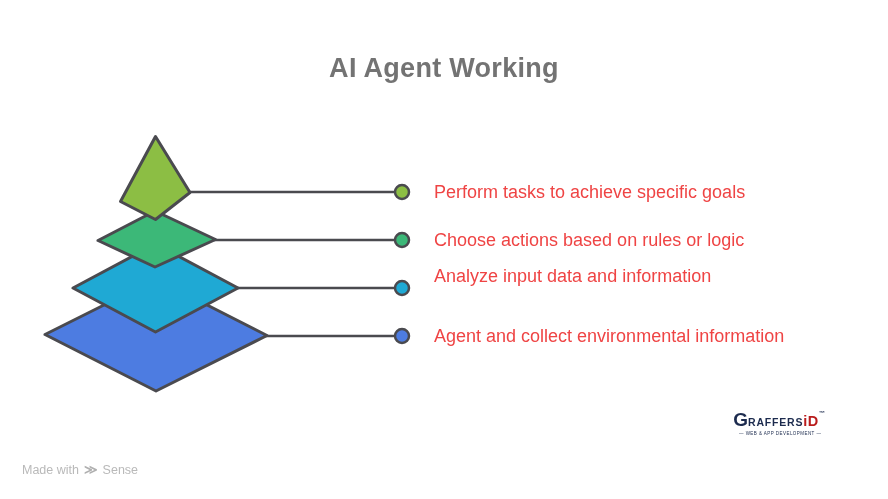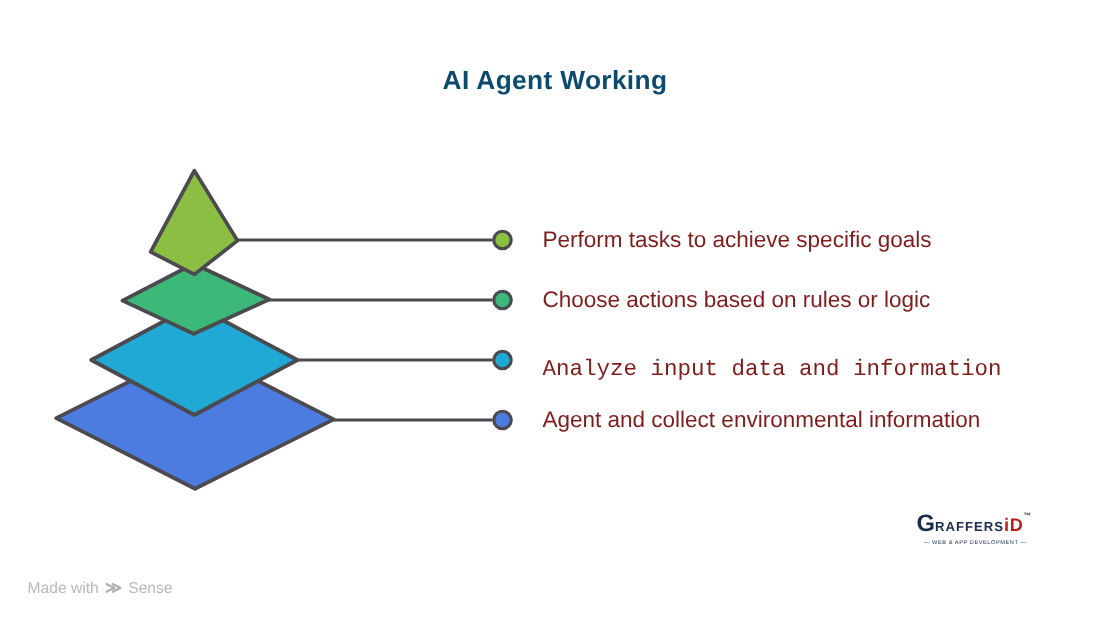--- a/index.html
+++ b/index.html
@@ -10,39 +10,39 @@
     font-family: "Liberation Sans", sans-serif;
     overflow: hidden;
   }
   .canvas { position: absolute; inset: 0; }
 
   .diagram-title {
     position: absolute;
     top: 53px; left: 0;
     width: 888px;
     text-align: center;
-    font-size: 21px;
+    font-size: 27px;
     font-weight: 700;
-    color: #0c4a6e;
+    color: #737373;
     letter-spacing: 0.3px;
   }
 
   svg.pyramid { position: absolute; top: 0; left: 0; }
 
   .row-label {
     position: absolute;
     left: 434px;
     transform: translateY(-50%);
     font-size: 18px;
-    color: #7f1d1d;
+    color: #ef4444;
     white-space: nowrap;
   }
   .row-1 { top: 192px; }
   .row-2 { top: 240px; }
-  .row-3 { top: 296px; font-family: Liberation Mono, monospace; }
+  .row-3 { top: 276px; }
   .row-4 { top: 336px; }
 
   .watermark {
     position: absolute;
     left: 22px; top: 462px;
     font-size: 12.5px;
     color: #b9b9b9;
     display: flex;
     align-items: center;
     gap: 5px;

